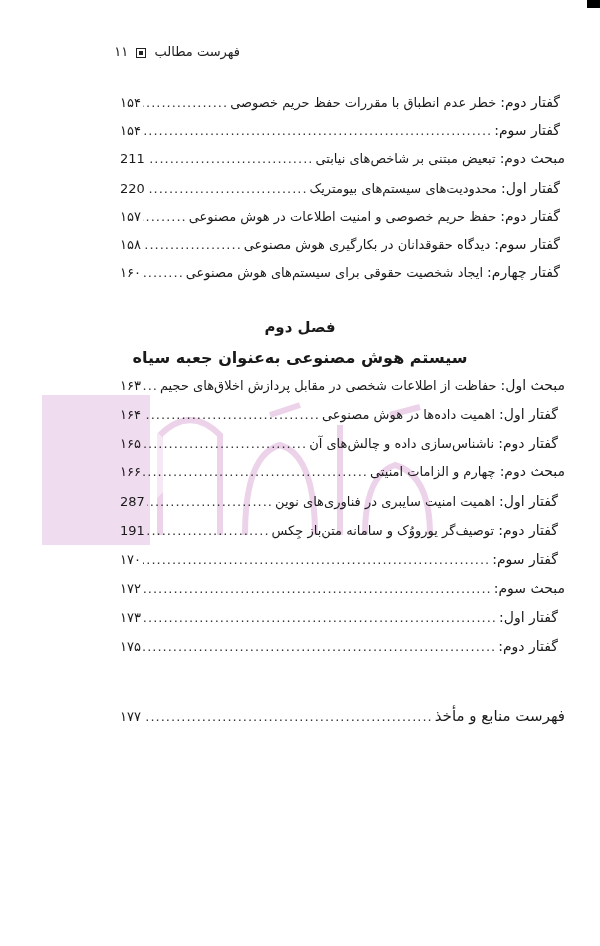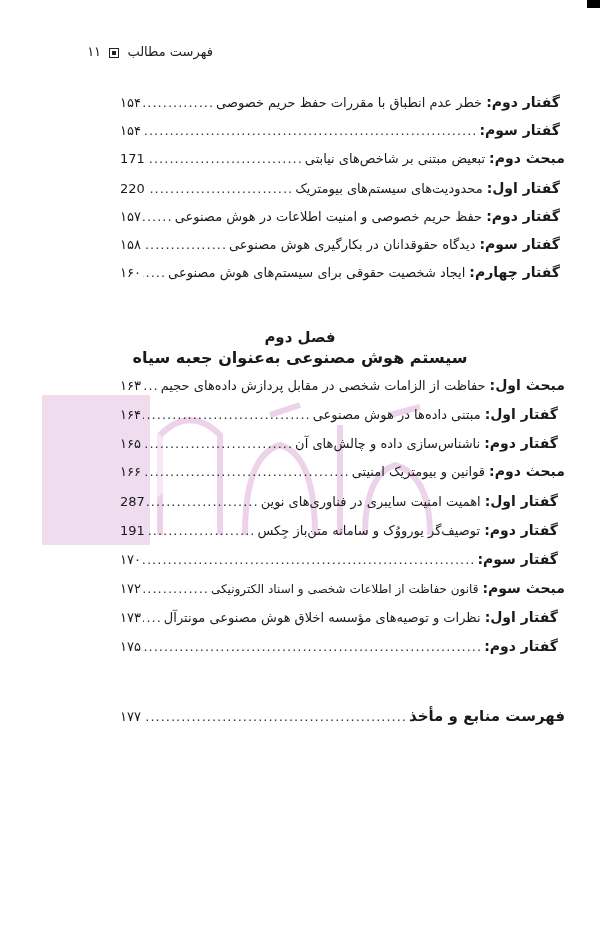--- a/index.html
+++ b/index.html
@@ -2,35 +2,35 @@
 <html><head>
 <meta charset="utf-8">
 <style>
   html, body { margin: 0; padding: 0; }
   body {
     width: 600px; height: 946px; background: #ffffff; position: relative; overflow: hidden;
     font-family: "DejaVu Sans", sans-serif; color: #1a1a1a;
   }
   .corner-mark { position: absolute; right: 0; top: 0; width: 13px; height: 8px; background: #000; }
   .running-head {
-    position: absolute; top: 44px; left: 60px; width: 180px; direction: rtl; text-align: center;
+    position: absolute; top: 44px; left: 60px; width: 180px; direction: rtl; text-align: right;
     font-size: 13px; color: #222;
   }
   .running-head .sq { display: inline-block; width: 8px; height: 8px; border: 1px solid #222; position: relative; vertical-align: middle; margin: 0 4px; }
   .running-head .sq::after { content: ""; position: absolute; left: 2px; top: 2px; width: 4px; height: 4px; background: #222; }
 
   .wm-block { position: absolute; left: 42px; top: 395px; width: 108px; height: 150px; background: #f0dcef; }
   .wm-logo { position: absolute; left: 150px; top: 395px; width: 310px; height: 150px; }
 
   .toc { position: absolute; left: 0; top: 0; width: 600px; }
   .row {
     position: absolute; direction: rtl; display: flex; align-items: baseline;
     font-size: 13px; height: 22px; line-height: 22px; white-space: nowrap;
   }
-  .row .label { font-weight: bold; font-size: 14px; }
+  .row .label { font-weight: normal; font-size: 14px; }
   .row .title { margin-right: 4px; }
   .row .dots { flex: 1; overflow: hidden; margin: 0 2px; color: #333; letter-spacing: 1px; }
   .row .dots::before { content: "................................................................................................................................................"; }
   .row .page { font-size: 13px; }
 
   .chapter { position: absolute; direction: rtl; width: 600px; left: 0; text-align: center; font-weight: bold; font-size: 15px; }
 </style>
 </head>
 <body>
 
@@ -62,21 +62,21 @@
   </div>
   <div class="row" style="top:119px;left:120px;width:440px;">
     <span class="label">گفتار سوم:</span>
     <span class="dots"></span>
     <span class="page">۱۵۴</span>
   </div>
   <div class="row" style="top:147px;left:120px;width:445px;">
     <span class="label">مبحث دوم:</span>
     <span class="title">تبعیض مبتنی بر شاخص‌های نیابتی</span>
     <span class="dots"></span>
-    <span class="page">171</span>
+    <span class="page">211</span>
   </div>
   <div class="row" style="top:177px;left:120px;width:440px;">
     <span class="label">گفتار اول:</span>
     <span class="title">محدودیت‌های سیستم‌های بیومتریک</span>
     <span class="dots"></span>
     <span class="page">220</span>
   </div>
   <div class="row" style="top:205px;left:120px;width:440px;">
     <span class="label">گفتار دوم:</span>
     <span class="title">حفظ حریم خصوصی و امنیت اطلاعات در هوش مصنوعی</span>
@@ -89,44 +89,44 @@
     <span class="dots"></span>
     <span class="page">۱۵۸</span>
   </div>
   <div class="row" style="top:261px;left:120px;width:440px;">
     <span class="label">گفتار چهارم:</span>
     <span class="title">ایجاد شخصیت حقوقی برای سیستم‌های هوش مصنوعی</span>
     <span class="dots"></span>
     <span class="page">۱۶۰</span>
   </div>
 
-  <div class="chapter" style="top:328px;">فصل دوم</div>
+  <div class="chapter" style="top:318px;">فصل دوم</div>
   <div class="chapter" style="top:348px;font-size:16px;">سیستم هوش مصنوعی به‌عنوان جعبه سیاه</div>
 
   <div class="row" style="top:374px;left:120px;width:445px;">
     <span class="label">مبحث اول:</span>
-    <span class="title">حفاظت از الزامات شخصی در مقابل پردازش داده‌های حجیم</span>
+    <span class="title">حفاظت از اطلاعات شخصی در مقابل پردازش اخلاق‌های حجیم</span>
     <span class="dots"></span>
     <span class="page">۱۶۳</span>
   </div>
   <div class="row" style="top:403px;left:120px;width:438px;">
     <span class="label">گفتار اول:</span>
-    <span class="title">مبتنی داده‌ها در هوش مصنوعی</span>
+    <span class="title">اهمیت داده‌ها در هوش مصنوعی</span>
     <span class="dots"></span>
     <span class="page">۱۶۴</span>
   </div>
   <div class="row" style="top:432px;left:120px;width:438px;">
     <span class="label">گفتار دوم:</span>
     <span class="title">ناشناس‌سازی داده و چالش‌های آن</span>
     <span class="dots"></span>
     <span class="page">۱۶۵</span>
   </div>
   <div class="row" style="top:460px;left:120px;width:445px;">
     <span class="label">مبحث دوم:</span>
-    <span class="title">قوانین و بیومتریک امنیتی</span>
+    <span class="title">چهارم و الزامات امنیتی</span>
     <span class="dots"></span>
     <span class="page">۱۶۶</span>
   </div>
   <div class="row" style="top:490px;left:120px;width:438px;">
     <span class="label">گفتار اول:</span>
     <span class="title">اهمیت امنیت سایبری در فناوری‌های نوین</span>
     <span class="dots"></span>
     <span class="page">287</span>
   </div>
   <div class="row" style="top:519px;left:120px;width:438px;">
@@ -135,27 +135,25 @@
     <span class="dots"></span>
     <span class="page">191</span>
   </div>
   <div class="row" style="top:548px;left:120px;width:438px;">
     <span class="label">گفتار سوم:</span>
     <span class="dots"></span>
     <span class="page">۱۷۰</span>
   </div>
   <div class="row" style="top:577px;left:120px;width:445px;">
     <span class="label">مبحث سوم:</span>
-    <span class="title" style="font-size:12px;">قانون حفاظت از اطلاعات شخصی و اسناد الکترونیکی</span>
     <span class="dots"></span>
     <span class="page">۱۷۲</span>
   </div>
   <div class="row" style="top:606px;left:120px;width:438px;">
     <span class="label">گفتار اول:</span>
-    <span class="title">نظرات و توصیه‌های مؤسسه اخلاق هوش مصنوعی مونترآل</span>
     <span class="dots"></span>
     <span class="page">۱۷۳</span>
   </div>
   <div class="row" style="top:635px;left:120px;width:438px;">
     <span class="label">گفتار دوم:</span>
     <span class="dots"></span>
     <span class="page">۱۷۵</span>
   </div>
 
   <div class="row" style="top:693px;left:120px;width:445px;">

